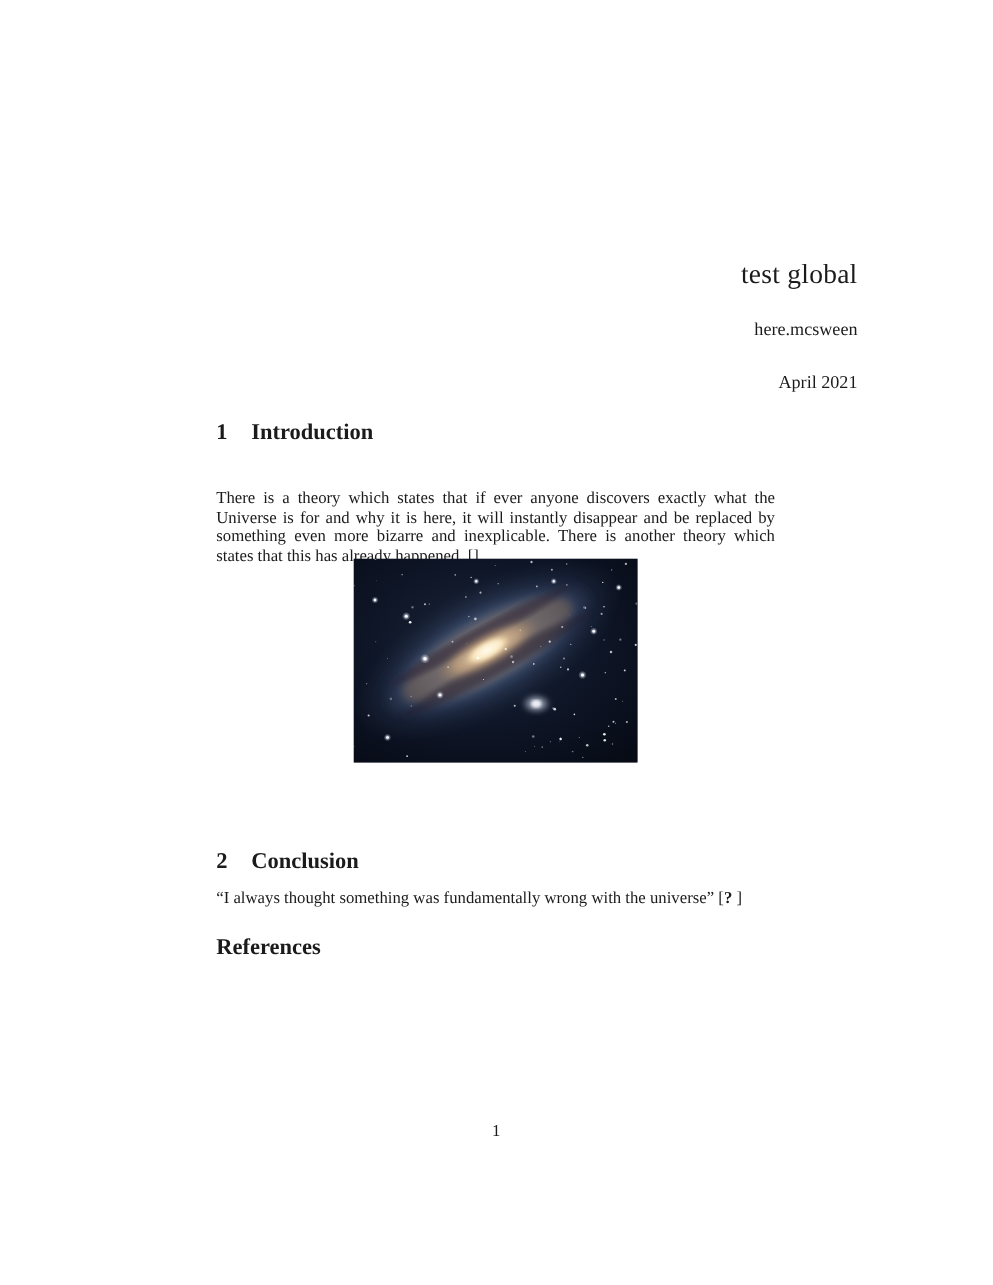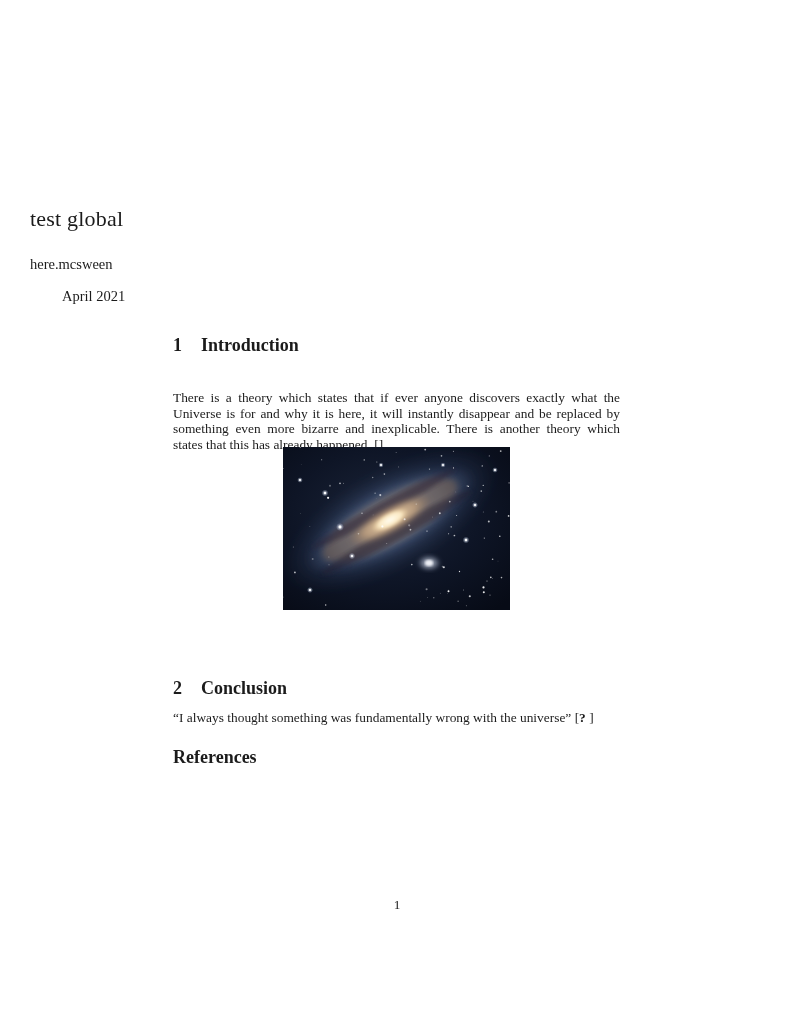--- a/index.html
+++ b/index.html
@@ -5,24 +5,24 @@
   * { margin: 0; padding: 0; box-sizing: border-box; }
   html, body { background: #ffffff; }
   body {
     width: 794px; height: 1028px;
     font-family: "Liberation Serif", "DejaVu Serif", serif;
     color: #1b1b1b;
     position: relative;
     overflow: hidden;
   }
   .page { position: absolute; inset: 0; background: #fff; }
-  .centered { position: absolute; left: 0; width: 686px; text-align: left; margin-left: 30px; }
+  .centered { position: absolute; left: 0; width: 686px; text-align: right; }
   .doc-title    { top: 206px; font-size: 22px; font-weight: 400; letter-spacing: 0.2px; }
   .doc-author   { top: 256px; font-size: 14.5px; }
-  .doc-date     { top: 288px; font-size: 14.5px; padding-left: 32px; }
+  .doc-date     { top: 298px; font-size: 14.5px; padding-left: 32px; }
   .section-heading {
     position: absolute; left: 173px;
     font-size: 18px; font-weight: 700;
     white-space: nowrap;
   }
   .sec-1 { top: 335px; }
   .sec-2 { top: 678px; text-align: center; }
   .refs-heading { top: 747px; }
   .section-number { display: inline-block; margin-right: 19px; }
   .body-par {

